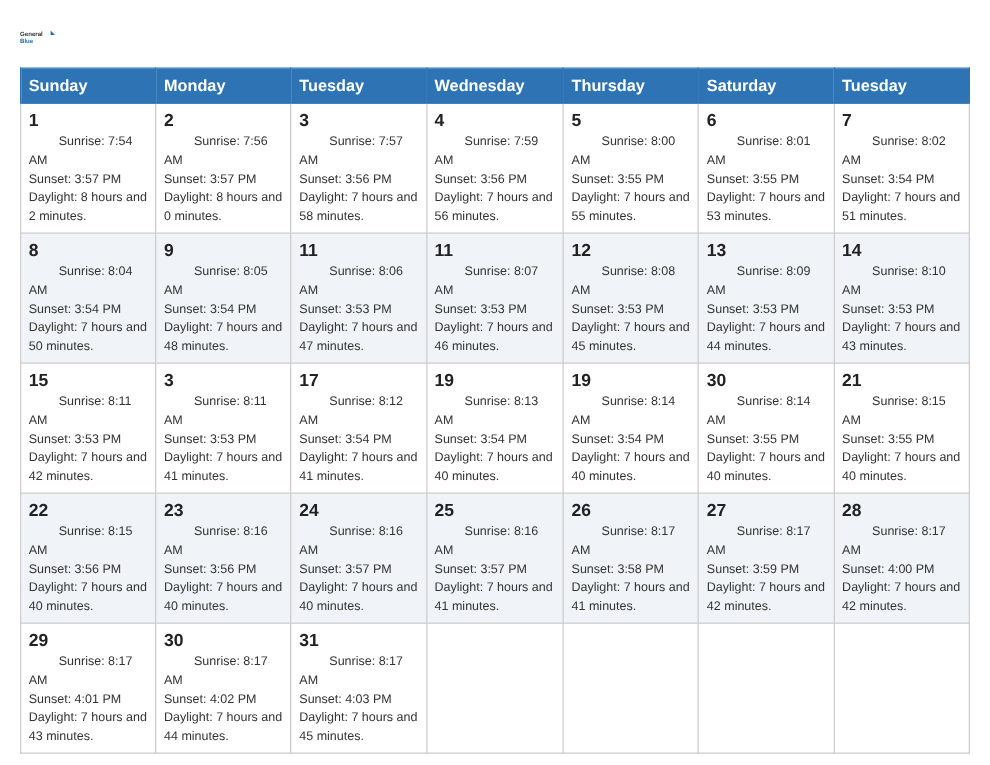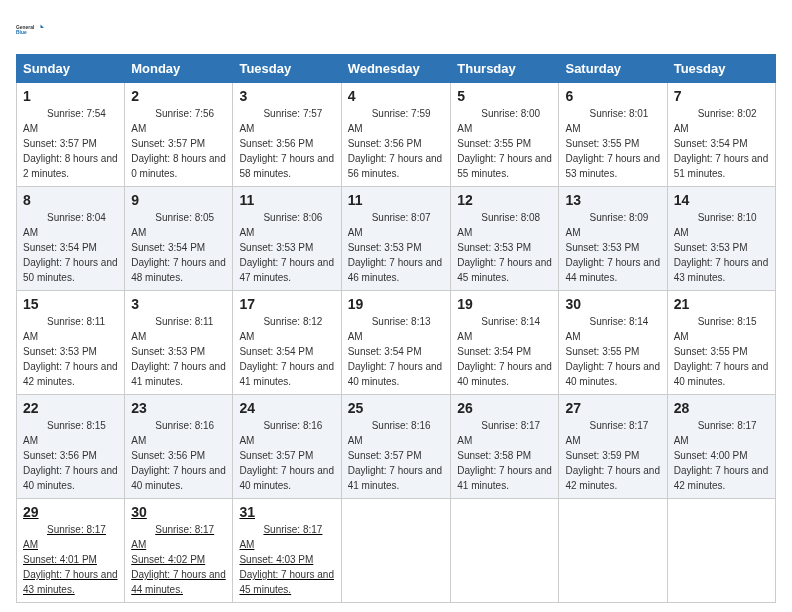--- a/index.html
+++ b/index.html
@@ -71,21 +71,20 @@
       font-size: 10px;
       color: #333;
       line-height: 1.5;
       margin-left: 24px;
     }
     .empty-cell {
       background: #fff !important;
     }
     .last-row td {
       height: 70px;
-      text-decoration: underline;
     }
   </style>
 </head>
 <body>
 
 <div class="header-section">
   <div class="logo">
     <svg class="logo-icon" viewBox="0 0 80 40" xmlns="http://www.w3.org/2000/svg" width="80" height="40">
   <text x="0" y="16" font-size="14" font-weight="bold" fill="#333" font-family="Arial">General</text>
   <text x="0" y="32" font-size="14" font-weight="bold" fill="#1a6fb5" font-family="Arial">Blue</text>

